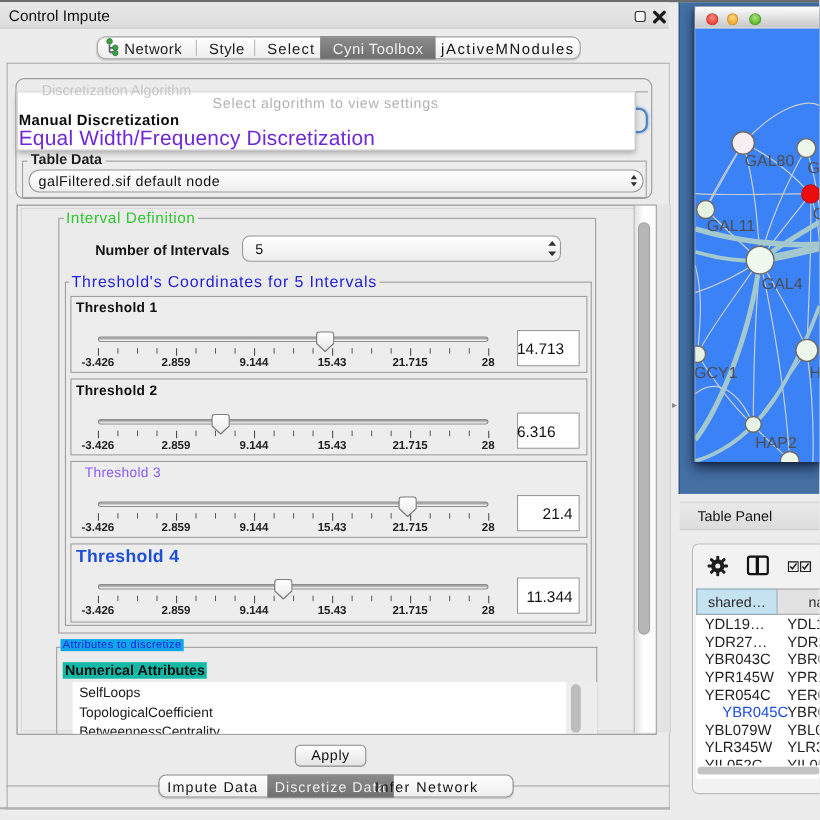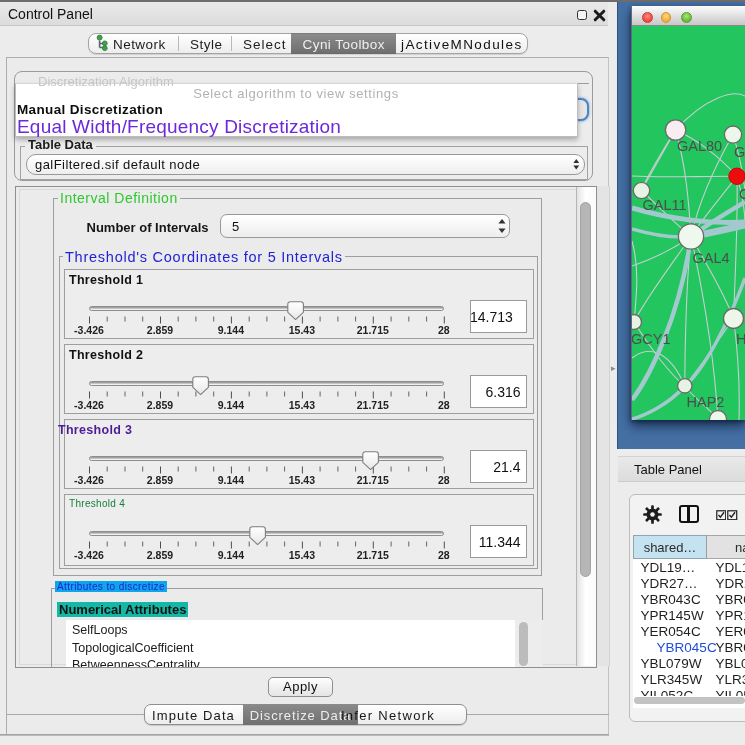--- a/index.html
+++ b/index.html
@@ -4,21 +4,21 @@
 * { margin:0; padding:0; box-sizing:border-box; }
 html,body { width:745px; height:745px; overflow:hidden; }
 body { font-family:"Liberation Sans", sans-serif; background:#ececec; position:relative; }
 .abs { position:absolute; }
 .grpline { position:absolute; border:1px solid #9e9e9e; }
 .lbl { position:absolute; white-space:nowrap; }
 </style></head><body>
 
 <div class="abs" style="left:0;top:0;width:745px;height:1.5px;background:#6d6d6d"></div>
 <div class="abs" style="left:0;top:1.5px;width:608px;height:24.5px;background:linear-gradient(#e9e9e9,#dcdcdc);border-bottom:1px solid #c6c6c6"></div>
-<div class="lbl" style="left:8px;top:6px;font-size:14px;color:#111">Control Panel</div>
+<div class="lbl" style="left:8px;top:6px;font-size:14px;color:#111">Control Impute</div>
 <div class="abs" style="left:577px;top:9.5px;width:10px;height:10.5px;border:1.8px solid #2e2e2e;border-radius:2.5px;background:#f4f4f4"></div>
 <svg class="abs" style="left:593px;top:9px" width="13" height="13" viewBox="0 0 13 13">
     <path d="M2.2 2.2 L10.8 10.8 M10.8 2.2 L2.2 10.8" stroke="#1b1b1b" stroke-width="3" stroke-linecap="round"></path>
   </svg>
 <div class="abs" style="left:88px;top:33px;width:440px;height:20.5px;background:linear-gradient(#ffffff,#ededed);border:1px solid #a3a3a3;border-radius:8px;box-shadow:0 1px 1px rgba(0,0,0,0.12)"></div>
 <div class="abs" style="left:290.5px;top:33px;width:105.5px;height:20.5px;background:linear-gradient(#8b8b8b,#6f6f6f);border-top:1px solid #7c7c7c;border-bottom:1px solid #6a6a6a"></div>
 <div class="abs" style="left:177.5px;top:36px;width:1px;height:14.5px;background:#b9b9b9"></div>
 <div class="abs" style="left:230.5px;top:36px;width:1px;height:14.5px;background:#b9b9b9"></div>
 <svg class="abs" style="left:95px;top:34px" width="14" height="18" viewBox="0 0 14 18">
 <path d="M4.6 6.5 V13.5 M4.6 9.5 H8.6 M4.6 13.5 H8.6" stroke="#5c6370" stroke-width="1.6" fill="none"></path>
@@ -144,23 +144,23 @@
 <defs>
       <linearGradient id="thg343" x1="0" y1="0" x2="0" y2="1">
         <stop offset="0" stop-color="#ffffff"></stop>
         <stop offset="0.5" stop-color="#f4f4f4"></stop>
         <stop offset="1" stop-color="#e4e4e4"></stop>
       </linearGradient>
     </defs>
 <path d="M3.4 0.8 H13.8 Q16.4 0.8 16.4 3.4 V11.3 L8.6 18.6 L0.8 11.3 V3.4 Q0.8 0.8 3.4 0.8 Z" fill="url(#thg343)" stroke="#7d7d7d" stroke-width="1.1"></path>
 </svg>
 <div class="abs" style="left:470px;top:374.5px;width:56.6px;height:33px;background:#ffffff;border:1px solid #9a9a9a"></div>
-<div class="lbl" style="left:470px;top:383.5px;width:50.5px;font-size:14px;color:#111;text-align:right">6.316</div>
+<div class="lbl" style="left:470px;top:383.5px;width:50.5px;font-size:14px;color:#111;">6.316</div>
 <div class="abs" style="left:63.5px;top:418.5px;width:470.5px;height:70.5px;background:#ededed;border:1px solid #9e9e9e"></div>
-<div class="lbl" style="left:58px;top:423.0px;font-size:12.5px;letter-spacing:0.3px;font-weight:bold;color:#4c1d95">Threshold 3</div>
+<div class="lbl" style="left:77px;top:423.0px;font-size:12.5px;letter-spacing:0.3px;font-weight:normal;color:#8b5cf6">Threshold 3</div>
 <div class="abs" style="left:89.0px;top:455.5px;width:354.8px;height:5px;background:linear-gradient(#8f8f8f 0%,#bdbdbd 45%,#efefef 80%,#f7f7f7);border:1px solid #8d8d8d;border-radius:3px"></div>
 <svg class="abs" style="left:58.5px;top:466.0px" width="400" height="8" viewBox="0 0 400 8">
     <line x1="30.5" y1="0.5" x2="30.5" y2="7.5" stroke="#4f4f4f" stroke-width="1"></line>
     <line x1="48.2" y1="0.5" x2="48.2" y2="5.5" stroke="#555555" stroke-width="0.9"></line>
     <line x1="66.0" y1="0.5" x2="66.0" y2="5.5" stroke="#555555" stroke-width="0.9"></line>
     <line x1="83.7" y1="0.5" x2="83.7" y2="5.5" stroke="#555555" stroke-width="0.9"></line>
     <line x1="101.5" y1="0.5" x2="101.5" y2="7.5" stroke="#4f4f4f" stroke-width="1"></line>
     <line x1="119.2" y1="0.5" x2="119.2" y2="5.5" stroke="#555555" stroke-width="0.9"></line>
     <line x1="136.9" y1="0.5" x2="136.9" y2="5.5" stroke="#555555" stroke-width="0.9"></line>
     <line x1="154.7" y1="0.5" x2="154.7" y2="5.5" stroke="#555555" stroke-width="0.9"></line>
@@ -190,21 +190,21 @@
         <stop offset="0" stop-color="#ffffff"></stop>
         <stop offset="0.5" stop-color="#f4f4f4"></stop>
         <stop offset="1" stop-color="#e4e4e4"></stop>
       </linearGradient>
     </defs>
 <path d="M3.4 0.8 H13.8 Q16.4 0.8 16.4 3.4 V11.3 L8.6 18.6 L0.8 11.3 V3.4 Q0.8 0.8 3.4 0.8 Z" fill="url(#thg418)" stroke="#7d7d7d" stroke-width="1.1"></path>
 </svg>
 <div class="abs" style="left:470px;top:449.5px;width:56.6px;height:33px;background:#ffffff;border:1px solid #9a9a9a"></div>
 <div class="lbl" style="left:470px;top:458.5px;width:50.5px;font-size:14px;color:#111;text-align:right">21.4</div>
 <div class="abs" style="left:63.5px;top:493.5px;width:470.5px;height:72.0px;background:#ededed;border:1px solid #9e9e9e"></div>
-<div class="lbl" style="left:69px;top:498.0px;font-size:10px;letter-spacing:0.3px;font-weight:normal;color:#15803d">Threshold 4</div>
+<div class="lbl" style="left:69px;top:498.0px;font-size:16px;letter-spacing:0.3px;font-weight:bold;color:#1d4ed8">Threshold 4</div>
 <div class="abs" style="left:89.0px;top:530.5px;width:354.8px;height:5px;background:linear-gradient(#8f8f8f 0%,#bdbdbd 45%,#efefef 80%,#f7f7f7);border:1px solid #8d8d8d;border-radius:3px"></div>
 <svg class="abs" style="left:58.5px;top:541.0px" width="400" height="8" viewBox="0 0 400 8">
     <line x1="30.5" y1="0.5" x2="30.5" y2="7.5" stroke="#4f4f4f" stroke-width="1"></line>
     <line x1="48.2" y1="0.5" x2="48.2" y2="5.5" stroke="#555555" stroke-width="0.9"></line>
     <line x1="66.0" y1="0.5" x2="66.0" y2="5.5" stroke="#555555" stroke-width="0.9"></line>
     <line x1="83.7" y1="0.5" x2="83.7" y2="5.5" stroke="#555555" stroke-width="0.9"></line>
     <line x1="101.5" y1="0.5" x2="101.5" y2="7.5" stroke="#4f4f4f" stroke-width="1"></line>
     <line x1="119.2" y1="0.5" x2="119.2" y2="5.5" stroke="#555555" stroke-width="0.9"></line>
     <line x1="136.9" y1="0.5" x2="136.9" y2="5.5" stroke="#555555" stroke-width="0.9"></line>
     <line x1="154.7" y1="0.5" x2="154.7" y2="5.5" stroke="#555555" stroke-width="0.9"></line>
@@ -259,21 +259,21 @@
 <div class="lbl" style="left:300.5px;top:707.5px;font-size:13px;letter-spacing:0.9px;color:#ededed;transform:translateX(-50%)">Discretize Data</div>
 <div class="lbl" style="left:388px;top:707.5px;font-size:13px;letter-spacing:1.3px;color:#161616;transform:translateX(-50%)">Infer Network</div>
 <div class="abs" style="left:0px;top:733.5px;width:609px;height:2.5px;background:linear-gradient(#9a9a9a,#c6c6c6)"></div>
 <div class="lbl" style="left:611px;top:363px;font-size:9px;color:#8a8a8a">▸</div>
 <div class="abs" style="left:617px;top:1.5px;width:128px;height:447.5px;background:#4470a4;border-left:1.5px solid #2c5384"></div>
 <div class="abs" style="left:630.5px;top:6px;width:114.5px;height:414px;box-shadow:0 6px 11px rgba(3,10,35,0.6),0 2px 4px rgba(3,10,35,0.45);background:#ffffff;border-left:1px solid #5f6d80"></div>
 <div class="abs" style="left:631.5px;top:6px;width:113.5px;height:20px;background:linear-gradient(#fdfdfd,#c7c7c7);border-bottom:1px solid #8a8a8a;border-top-left-radius:4px"></div>
 <div class="abs" style="left:642.1px;top:12.2px;width:10.8px;height:10.8px;border-radius:50%;background:radial-gradient(circle at 50% 35%,#fb8a80,#ee4b40 65%);border:1px solid #c43c33"></div>
 <div class="abs" style="left:660.6px;top:12.2px;width:10.8px;height:10.8px;border-radius:50%;background:radial-gradient(circle at 50% 35%,#fcd989,#f3ae38 65%);border:1px solid #d0962c"></div>
 <div class="abs" style="left:681.3px;top:12.2px;width:10.8px;height:10.8px;border-radius:50%;background:radial-gradient(circle at 50% 35%,#b1e381,#67bd36 65%);border:1px solid #55a028"></div>
-<div class="abs" style="left:632px;top:26px;width:113px;height:394px;background:#22c55e;overflow:hidden">
+<div class="abs" style="left:632px;top:26px;width:113px;height:394px;background:#3b82f6;overflow:hidden">
 <svg width="113" height="394" viewBox="0 0 113 394" style="position:absolute;left:0;top:0">
 <g fill="none" stroke="#c6ced2" stroke-width="1.1">
 <path d="M43.6 104 C75 70 102 64 113 70"></path>
 <path d="M43.6 104 C30 126 16 148 9.5 164.5"></path>
 <path d="M43.6 104 L9.5 164.5"></path>
 <path d="M43.6 104 C70 116 92 136 105 150.3"></path>
 <path d="M43.6 104 C54 140 57 178 59 210.5"></path>
 <path d="M101 108.6 C82 142 66 180 59 210.5"></path>
 <path d="M105 150.3 C88 172 68 196 59 210.5"></path>
 <path d="M9.5 164.5 C26 180 46 200 59 210.5"></path>

